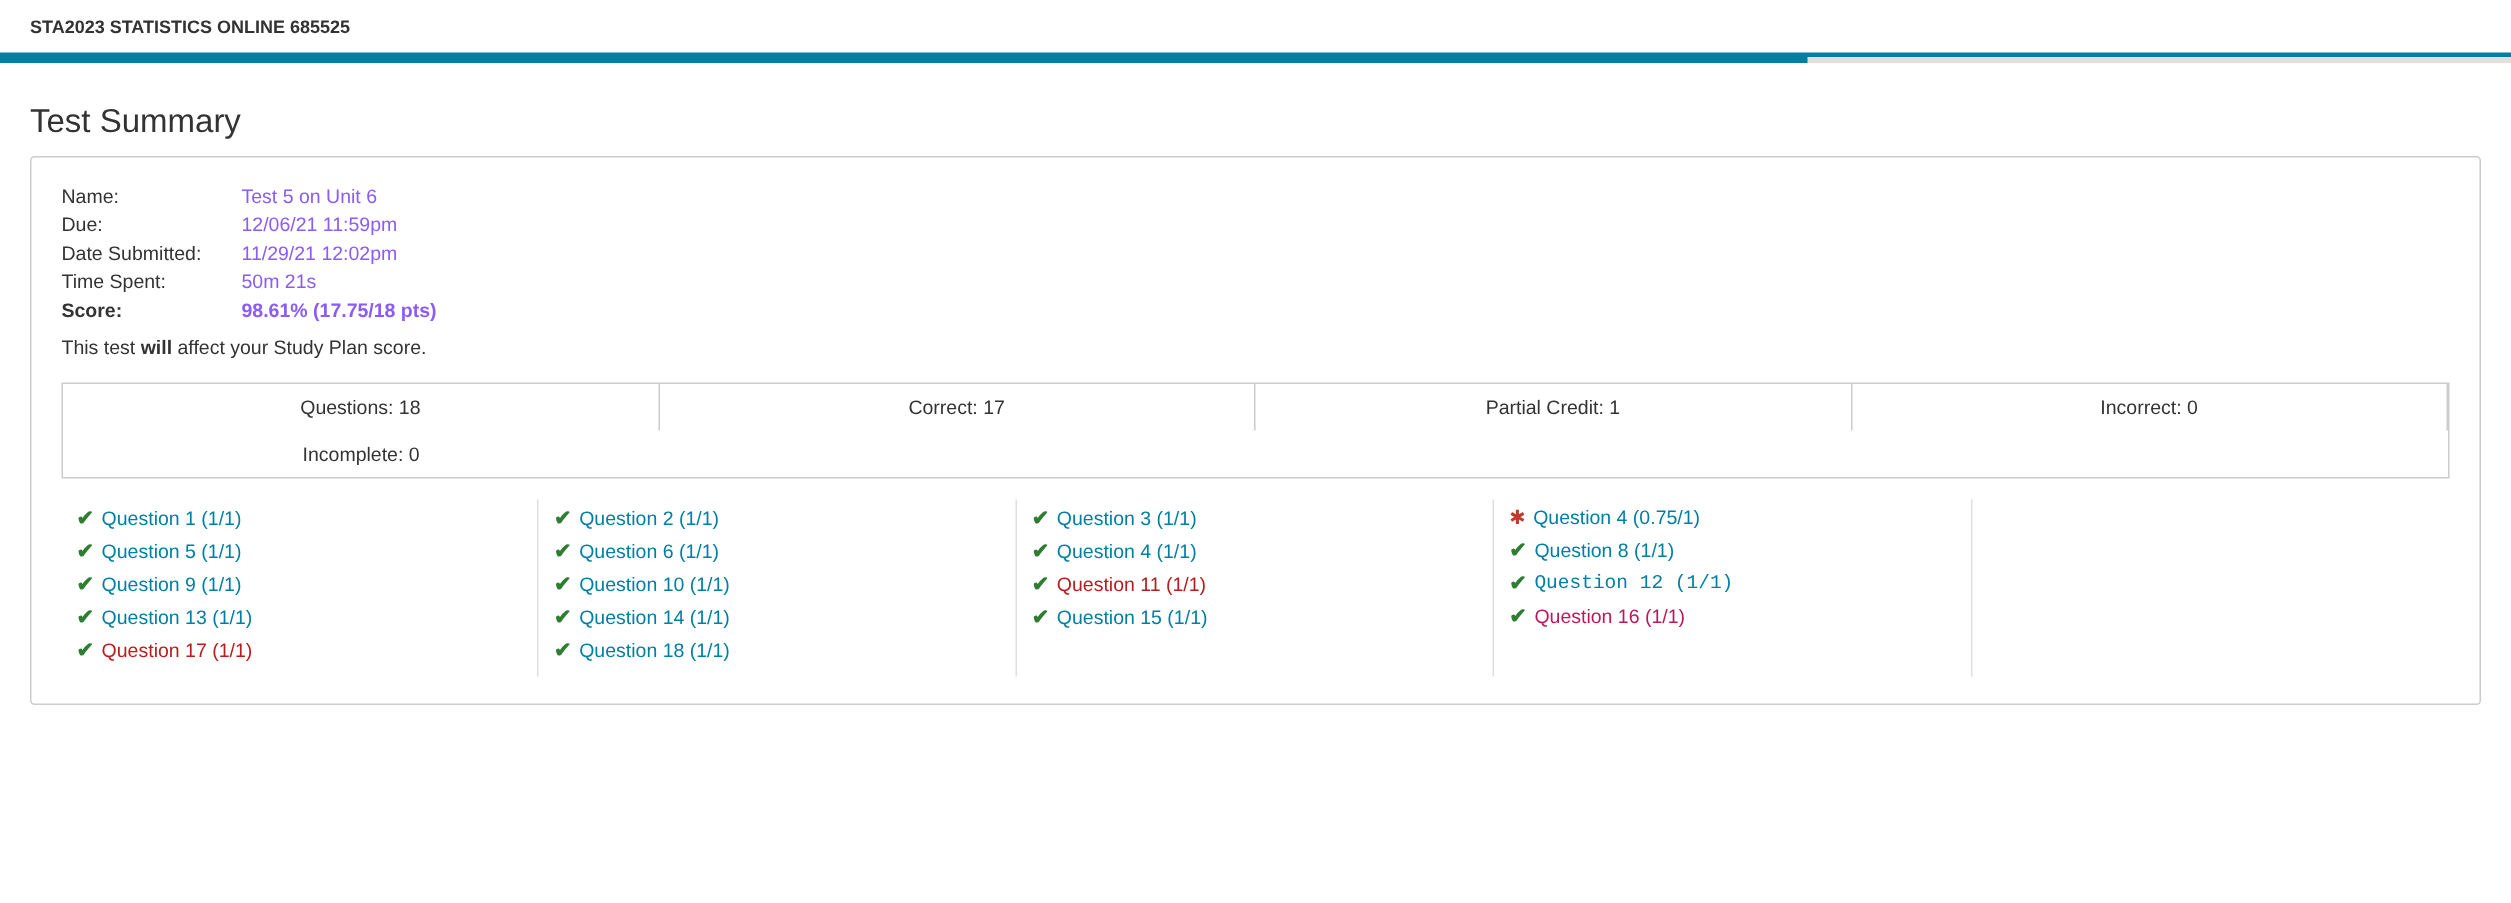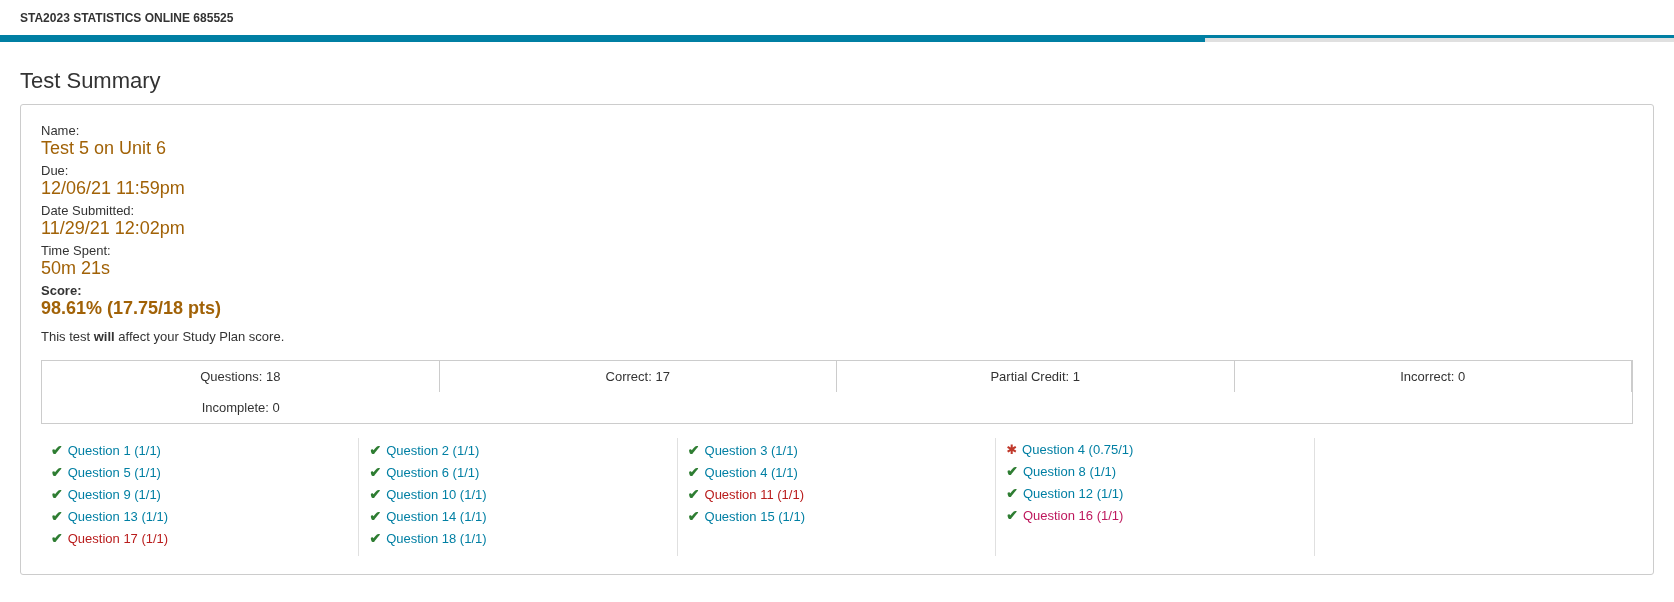--- a/index.html
+++ b/index.html
@@ -39,30 +39,29 @@
       border: 1px solid #ccc;
       border-radius: 3px;
       padding: 18px 20px;
     }
     .info-table {
       margin-bottom: 10px;
     }
     .info-row {
       display: flex;
       margin-bottom: 4px;
-      flex-direction: column;
     }
     .info-label {
       min-width: 120px;
       color: #333;
       font-size: 13px;
     }
     .info-value {
-      font-size: 18px;
-      color: #a16207;
+      font-size: 13px;
+      color: #8b5cf6;
     }
     .info-row.score-row .info-label {
       font-weight: bold;
     }
     .info-row.score-row .info-value {
       font-weight: bold;
     }
     .study-plan-text {
       font-size: 13px;
       color: #333;
@@ -235,21 +234,21 @@
         <div class="question-item">
           <span class="partial-icon" style="color: rgb(192, 57, 43);">✱</span>
           <span style="cursor: pointer; color: rgb(0, 127, 163);">Question 4 (0.75/1)</span>
         </div>
         <div class="question-item">
           <span class="check-icon">✔</span>
           <span style="cursor: pointer; color: rgb(0, 127, 163);">Question 8 (1/1)</span>
         </div>
         <div class="question-item">
           <span class="check-icon">✔</span>
-          <span style="cursor: pointer; color: rgb(0, 127, 163);">Question 12 (1/1)</span>
+          <span style="cursor: pointer; color: rgb(0, 127, 163); font-family: Liberation Mono, monospace;">Question 12 (1/1)</span>
         </div>
         <div class="question-item">
           <span class="check-icon">✔</span>
           <span style="cursor: pointer; color: #be185d;">Question 16 (1/1)</span>
         </div>
       </div>
       <div class="questions-col"></div>
     </div>
 
 </div>

